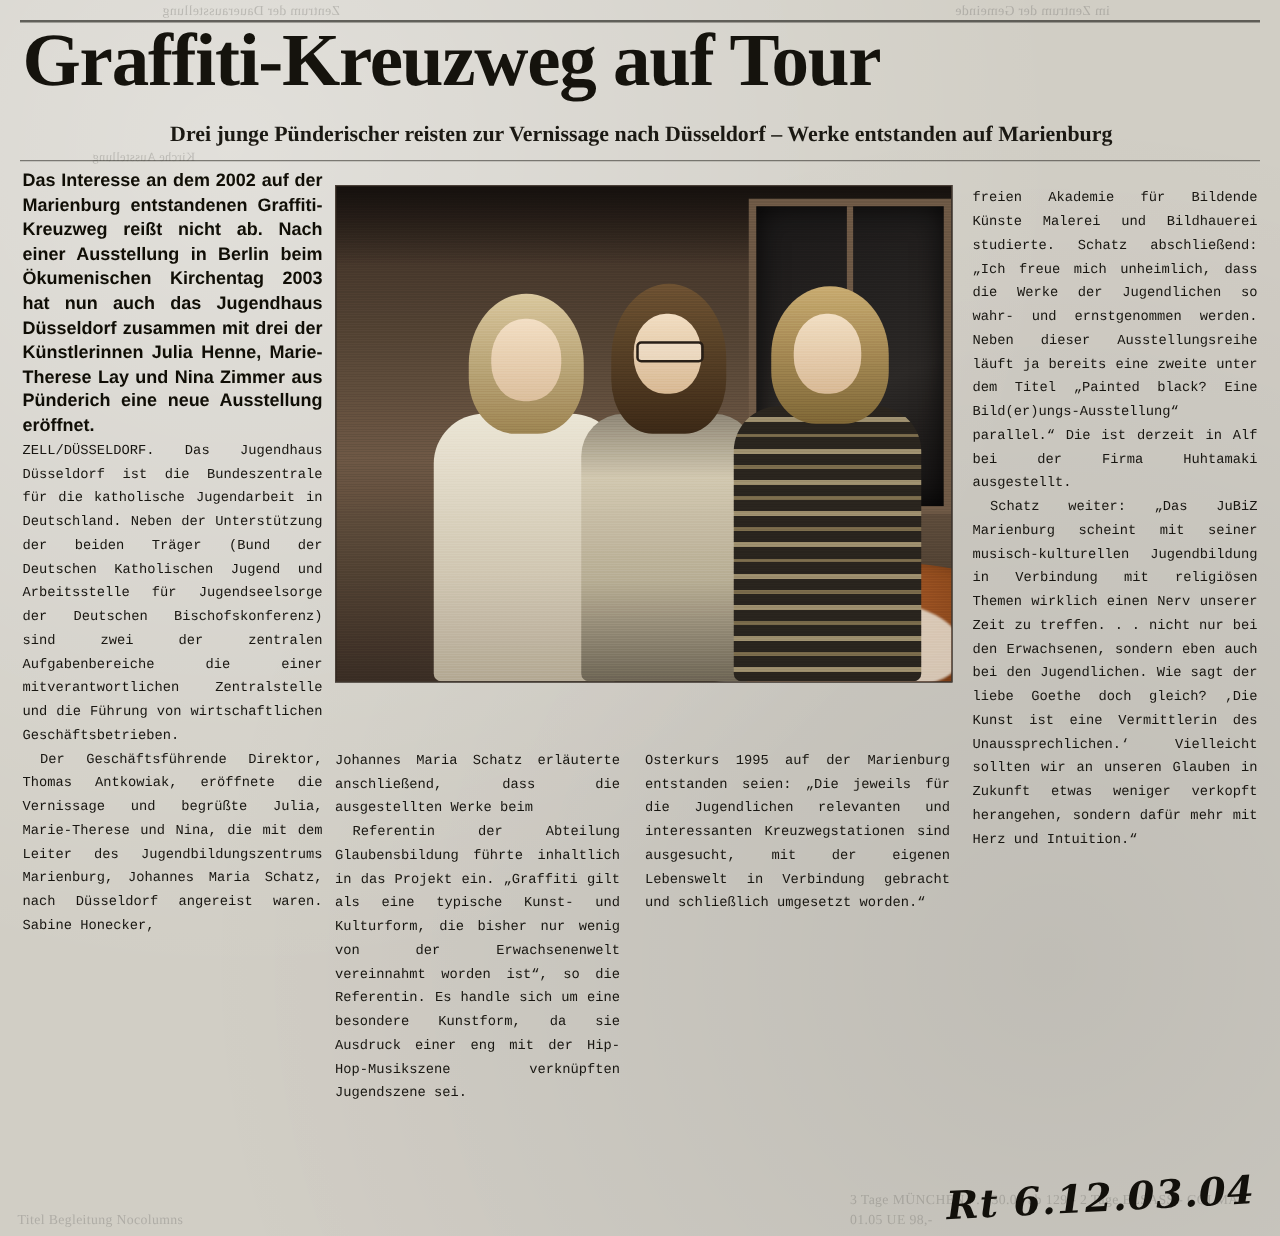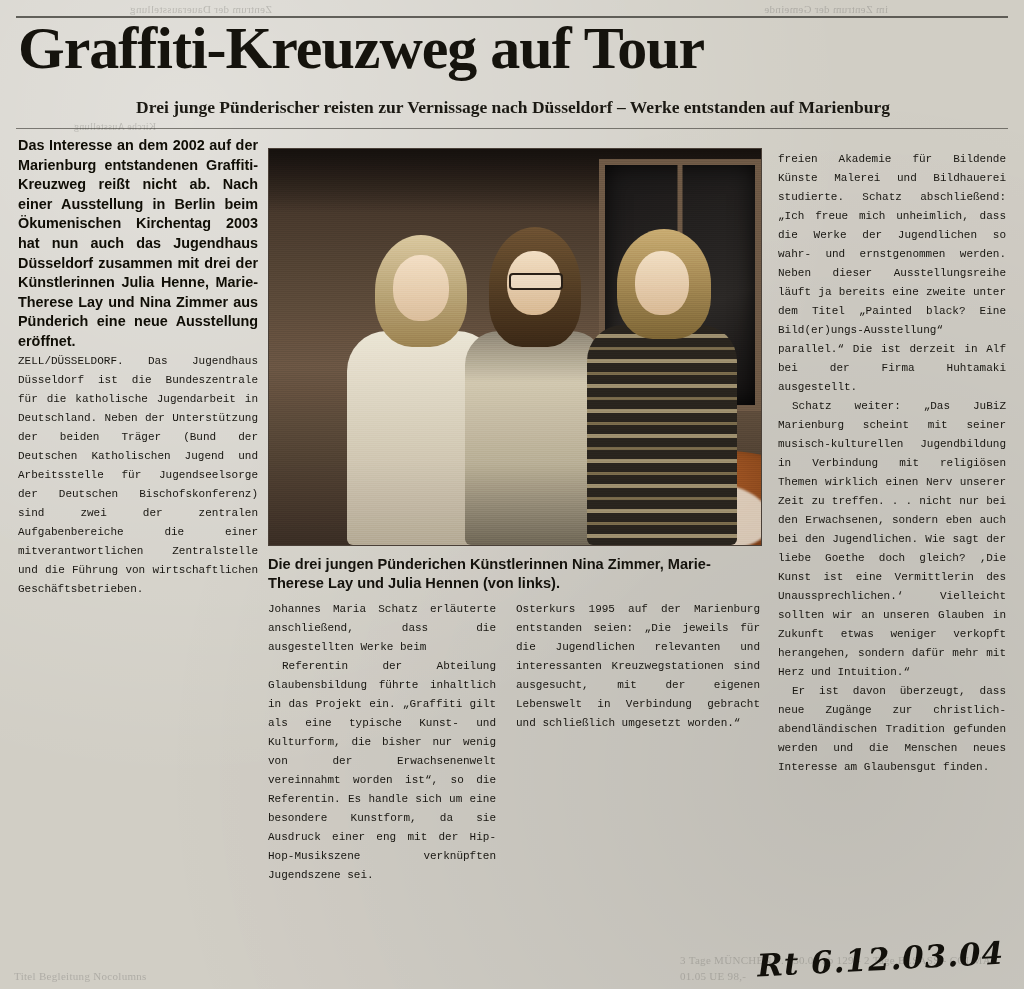--- a/index.html
+++ b/index.html
@@ -276,20 +276,21 @@
   <div class="rule-top"></div>
 
   <h1 class="headline">Graffiti-Kreuzweg auf Tour</h1>
   <div class="subhead">Drei junge Pünderischer reisten zur Vernissage nach Düsseldorf – Werke entstanden auf Marienburg</div>
   <div class="rule-under-sub"></div>
 
   <div class="col" id="col-left">
     <p class="lead">Das Interesse an dem 2002 auf der Marienburg entstandenen Graffiti-Kreuzweg reißt nicht ab. Nach einer Ausstellung in Berlin beim Ökumenischen Kirchentag 2003 hat nun auch das Jugendhaus Düsseldorf zusammen mit drei der Künstlerinnen Julia Henne, Marie-Therese Lay und Nina Zimmer aus Pünderich eine neue Ausstellung eröffnet.</p>
     <div class="body-text">
       <p>ZELL/DÜSSELDORF. Das Jugendhaus Düsseldorf ist die Bundeszentrale für die katholische Jugendarbeit in Deutschland. Neben der Unterstützung der beiden Träger (Bund der Deutschen Katholischen Jugend und Arbeitsstelle für Jugendseelsorge der Deutschen Bischofskonferenz) sind zwei der zentralen Aufgabenbereiche die einer mitverantwortlichen Zentralstelle und die Führung von wirtschaftlichen Geschäftsbetrieben.</p>
+      <p>Der Geschäftsführende Direktor, Thomas Antkowiak, eröffnete die Vernissage und begrüßte Julia, Marie-Therese und Nina, die mit dem Leiter des Jugendbildungszentrums Marienburg, Johannes Maria Schatz, nach Düsseldorf angereist waren. Sabine Honecker,</p>
     </div>
   </div>
 
   <div id="photo-block">
     <div id="photo">
       <div class="ph-wall"></div>
       <div class="ph-dark-top"></div>
       <div class="ph-window"></div>
       <div class="ph-table"></div>
       <div class="ph-cloth"></div>
@@ -306,38 +307,36 @@
         <div class="face"></div>
         <div class="glasses"></div>
       </div>
       <div class="person p3">
         <div class="body"></div>
         <div class="hair"></div>
         <div class="face"></div>
       </div>
       <div class="photo-grain"></div>
     </div>
-    <div class="caption">Die drei jungen Pünderichen Künstlerinnen Nina Zimmer, Marie-Therese Lay und Julia Hennen (von links).</div>
   </div>
 
   <div class="col" id="col-mid1">
     <div class="body-text">
       <p>Johannes Maria Schatz erläuterte anschließend, dass die ausgestellten Werke beim</p>
       <p>Referentin der Abteilung Glaubensbildung führte inhaltlich in das Projekt ein. „Graffiti gilt als eine typische Kunst- und Kulturform, die bisher nur wenig von der Erwachsenenwelt vereinnahmt worden ist“, so die Referentin. Es handle sich um eine besondere Kunstform, da sie Ausdruck einer eng mit der Hip-Hop-Musikszene verknüpften Jugendszene sei.</p>
     </div>
   </div>
 
   <div class="col" id="col-mid2">
     <div class="body-text">
       <p>Osterkurs 1995 auf der Marienburg entstanden seien: „Die jeweils für die Jugendlichen relevanten und interessanten Kreuzwegstationen sind ausgesucht, mit der eigenen Lebenswelt in Verbindung gebracht und schließlich umgesetzt worden.“</p>
     </div>
   </div>
 
   <div class="col" id="col-right">
     <div class="body-text">
       <p>freien Akademie für Bildende Künste Malerei und Bildhauerei studierte. Schatz abschließend: „Ich freue mich unheimlich, dass die Werke der Jugendlichen so wahr- und ernstgenommen werden. Neben dieser Ausstellungsreihe läuft ja bereits eine zweite unter dem Titel „Painted black? Eine Bild(er)ungs-Ausstellung“ parallel.“ Die ist derzeit in Alf bei der Firma Huhtamaki ausgestellt.</p>
       <p>Schatz weiter: „Das JuBiZ Marienburg scheint mit seiner musisch-kulturellen Jugendbildung in Verbindung mit religiösen Themen wirklich einen Nerv unserer Zeit zu treffen. . . nicht nur bei den Erwachsenen, sondern eben auch bei den Jugendlichen. Wie sagt der liebe Goethe doch gleich? ‚Die Kunst ist eine Vermittlerin des Unaussprechlichen.‘ Vielleicht sollten wir an unseren Glauben in Zukunft etwas weniger verkopft herangehen, sondern dafür mehr mit Herz und Intuition.“</p>
-      <p>Er ist davon überzeugt, dass neue Zugänge zur christlich-abendländischen Tradition gefunden werden und die Menschen neues Interesse am Glaubensgut finden.</p>
     </div>
   </div>
 
   <div class="handwriting">Rt 6.12.03.04</div>
 </div>
 
 </body></html>

